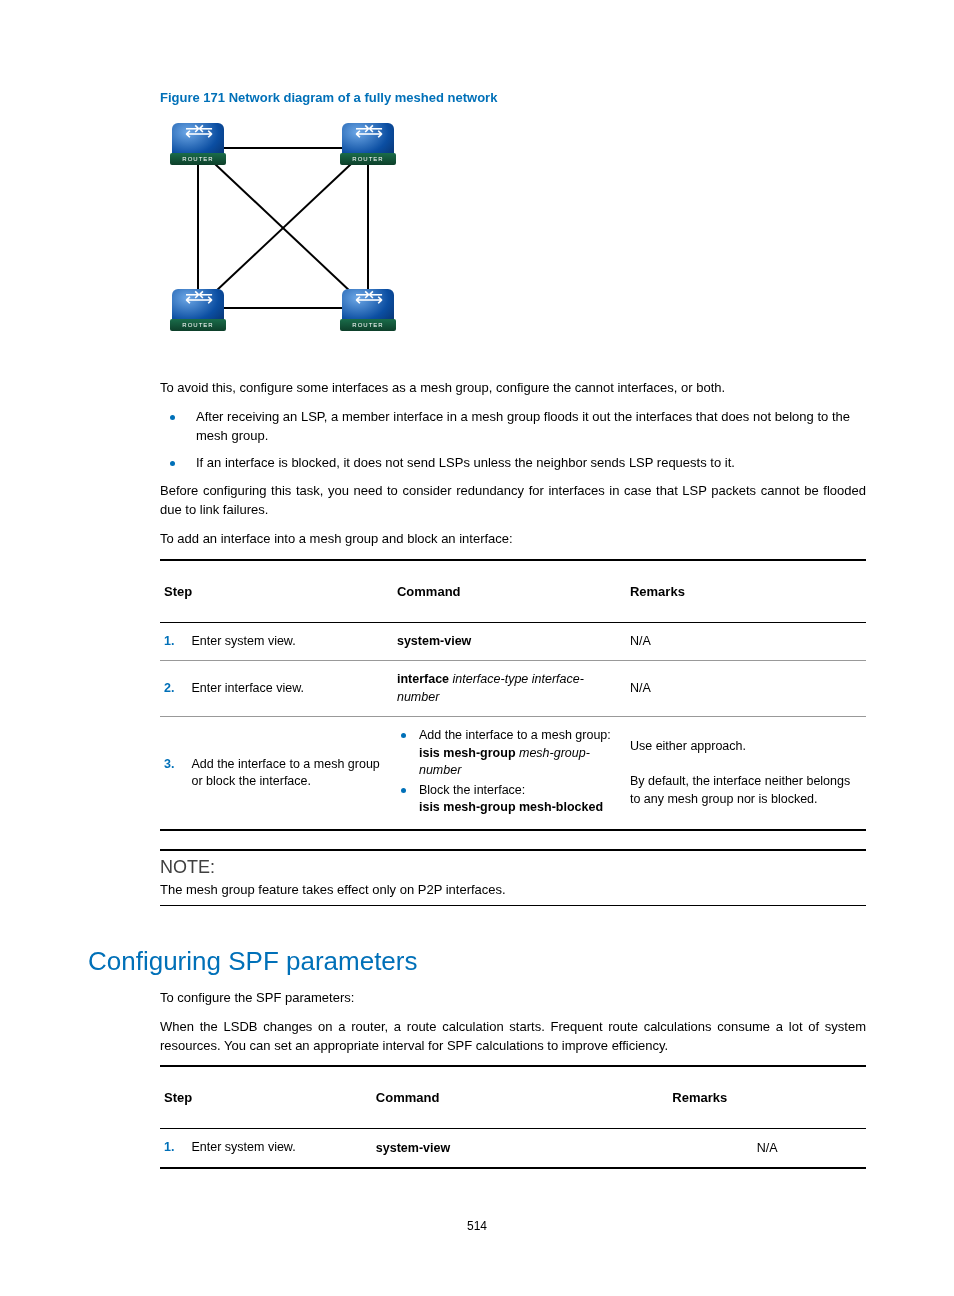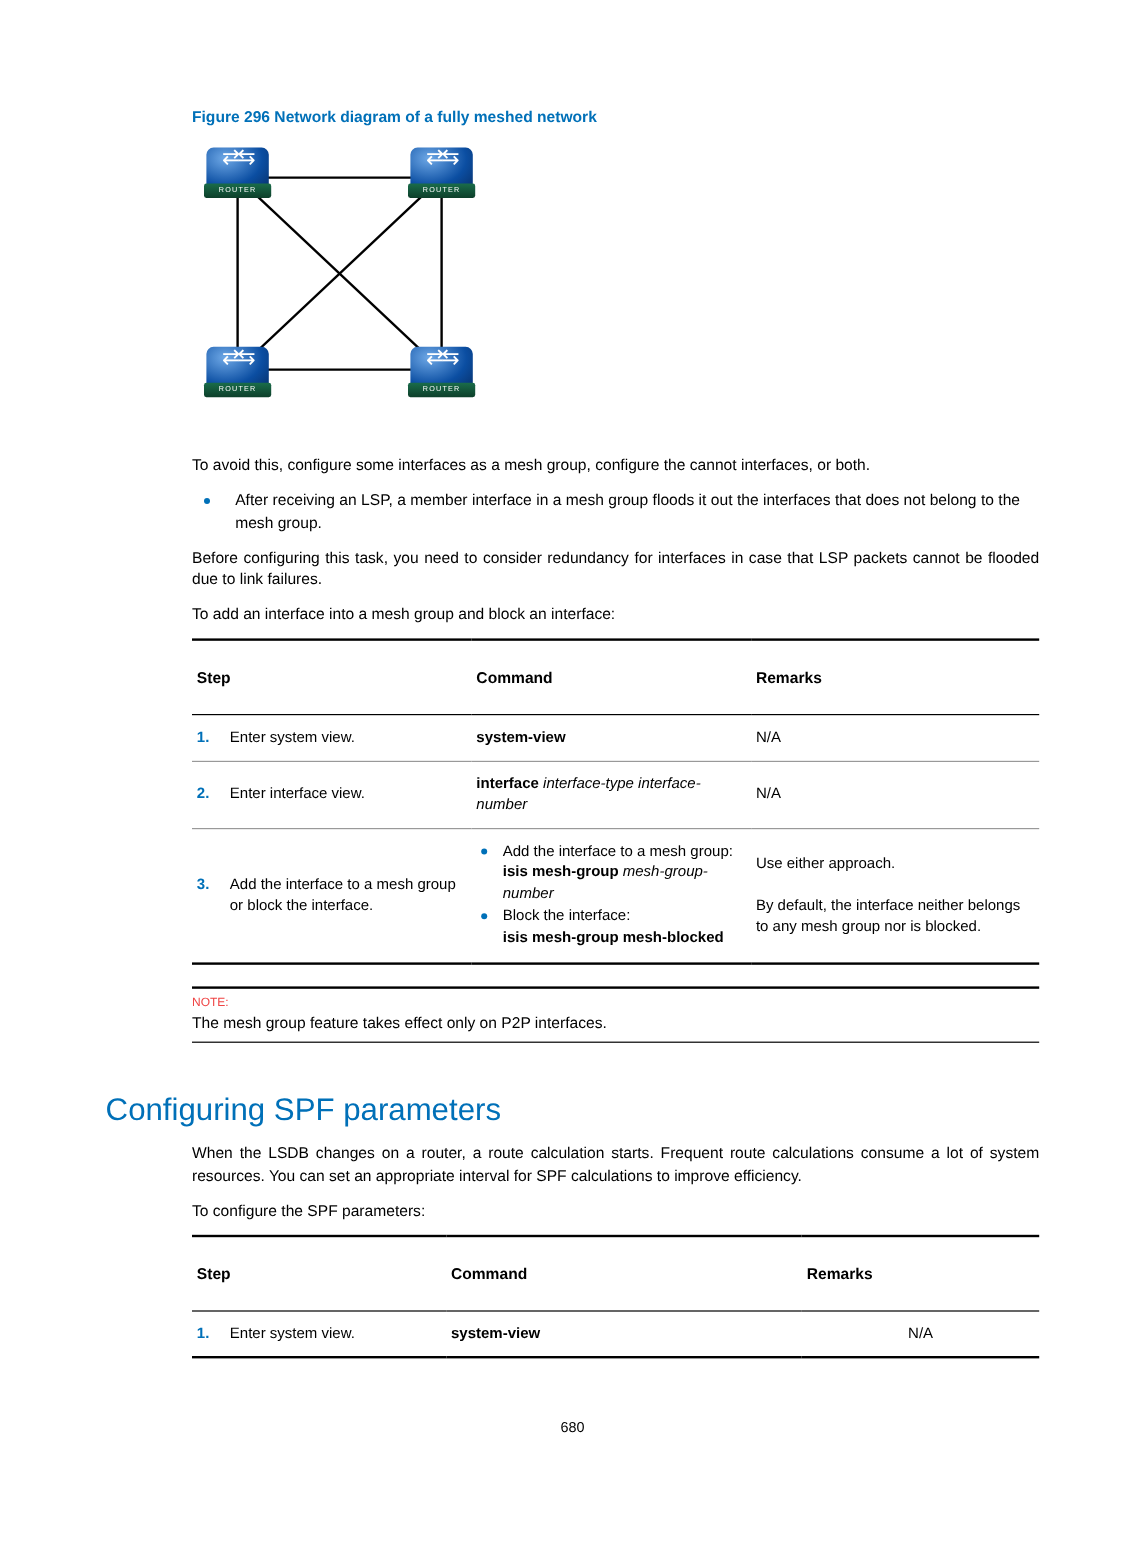--- a/index.html
+++ b/index.html
@@ -135,22 +135,22 @@
   .cmd-ul li::before {
     content:""; position:absolute; left:4px; top:6px;
     width:5px; height:5px; border-radius:50%; background:#0070b8;
   }
   .note-block {
     margin-top: 18px;
     border-top: 2px solid #000;
     border-bottom: 1px solid #000;
   }
   .note-label {
-    color:#ef4444;
-    font-size:10px;
+    color:#404040;
+    font-size:18px;
     padding:6px 0 2px 0;
   }
   .note-text {
     font-size:13px;
     padding: 2px 0 8px 0;
   }
   h2.section {
     font-weight: normal;
     color:#0070b8;
     font-size: 26px;
@@ -161,21 +161,21 @@
     font-size:12px;
     margin-top: 50px;
   }
 </style>
 </head>
 <body>
 
 <div class="page">
   <div class="content">
 
-    <div class="fig-caption">Figure 296 Network diagram of a fully meshed network</div>
+    <div class="fig-caption">Figure 171 Network diagram of a fully meshed network</div>
 
     <div class="diagram">
       <svg class="mesh-lines" viewBox="0 0 230 220">
         <line x1="30" y1="25" x2="200" y2="25" stroke="#000" stroke-width="2"></line>
         <line x1="30" y1="185" x2="200" y2="185" stroke="#000" stroke-width="2"></line>
         <line x1="30" y1="25" x2="30" y2="185" stroke="#000" stroke-width="2"></line>
         <line x1="200" y1="25" x2="200" y2="185" stroke="#000" stroke-width="2"></line>
         <line x1="30" y1="25" x2="200" y2="185" stroke="#000" stroke-width="2"></line>
         <line x1="200" y1="25" x2="30" y2="185" stroke="#000" stroke-width="2"></line>
       </svg>
@@ -194,20 +194,21 @@
       <div class="router r-br">
           <div class="arrows">⇄⇆</div>
           <div class="base">ROUTER</div>
         </div>
     </div>
 
     <p class="body-text">To avoid this, configure some interfaces as a mesh group, configure the cannot interfaces, or both.</p>
 
     <ul class="bullets">
       <li>After receiving an LSP, a member interface in a mesh group floods it out the interfaces that does not belong to the mesh group.</li>
+      <li>If an interface is blocked, it does not send LSPs unless the neighbor sends LSP requests to it.</li>
     </ul>
 
     <p class="body-text">Before configuring this task, you need to consider redundancy for interfaces in case that LSP packets cannot be flooded due to link failures.</p>
     <p class="body-text">To add an interface into a mesh group and block an interface:</p>
 
     <table class="cmd">
       <tbody>
           <tr class="hd">
         <td style="width:33%">Step</td>
         <td style="width:33%">Command</td>
@@ -256,22 +257,22 @@
     </tbody>
       </table>
 
     <div class="note-block">
       <div class="note-label">NOTE:</div>
       <div class="note-text">The mesh group feature takes effect only on P2P interfaces.</div>
     </div>
 
     <h2 class="section">Configuring SPF parameters</h2>
 
+    <p class="body-text">To configure the SPF parameters:</p>
     <p class="body-text">When the LSDB changes on a router, a route calculation starts. Frequent route calculations consume a lot of system resources. You can set an appropriate interval for SPF calculations to improve efficiency.</p>
-    <p class="body-text">To configure the SPF parameters:</p>
 
     <table class="cmd">
       <tbody>
           <tr class="hd">
         <td style="width:30%">Step</td>
         <td style="width:42%">Command</td>
         <td>Remarks</td>
       </tr>
       <tr class="row">
         <td>
@@ -279,14 +280,14 @@
           <span class="stepdesc">Enter system view.</span>
         </td>
         <td><span class="bold">system-view</span></td>
         <td style="text-align:center">N/A</td>
       </tr>
     </tbody>
       </table>
 
   </div>
 
-  <div class="pagenum">680</div>
+  <div class="pagenum">514</div>
 </div>
 
 </body></html>

